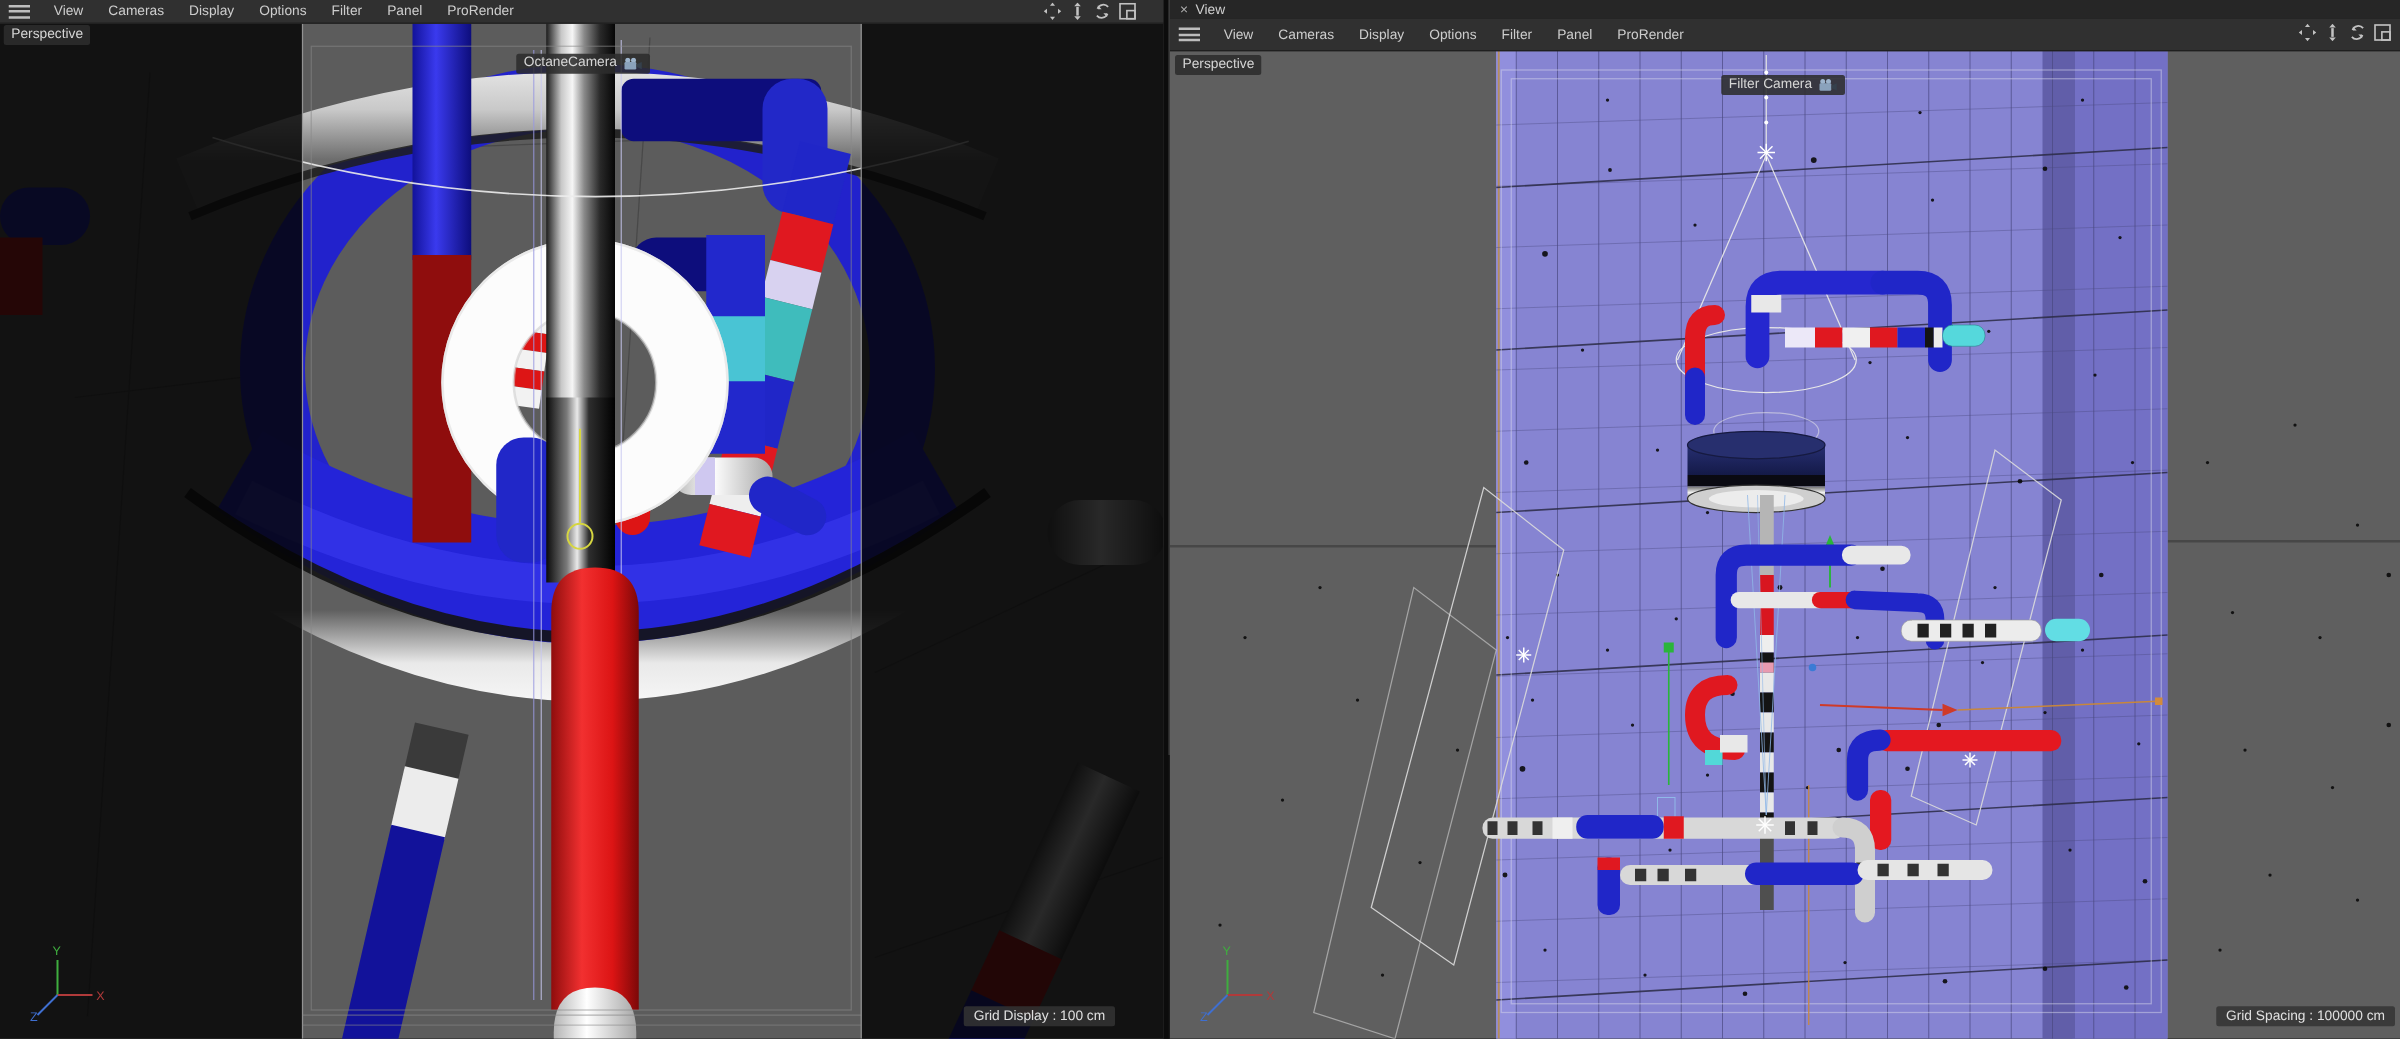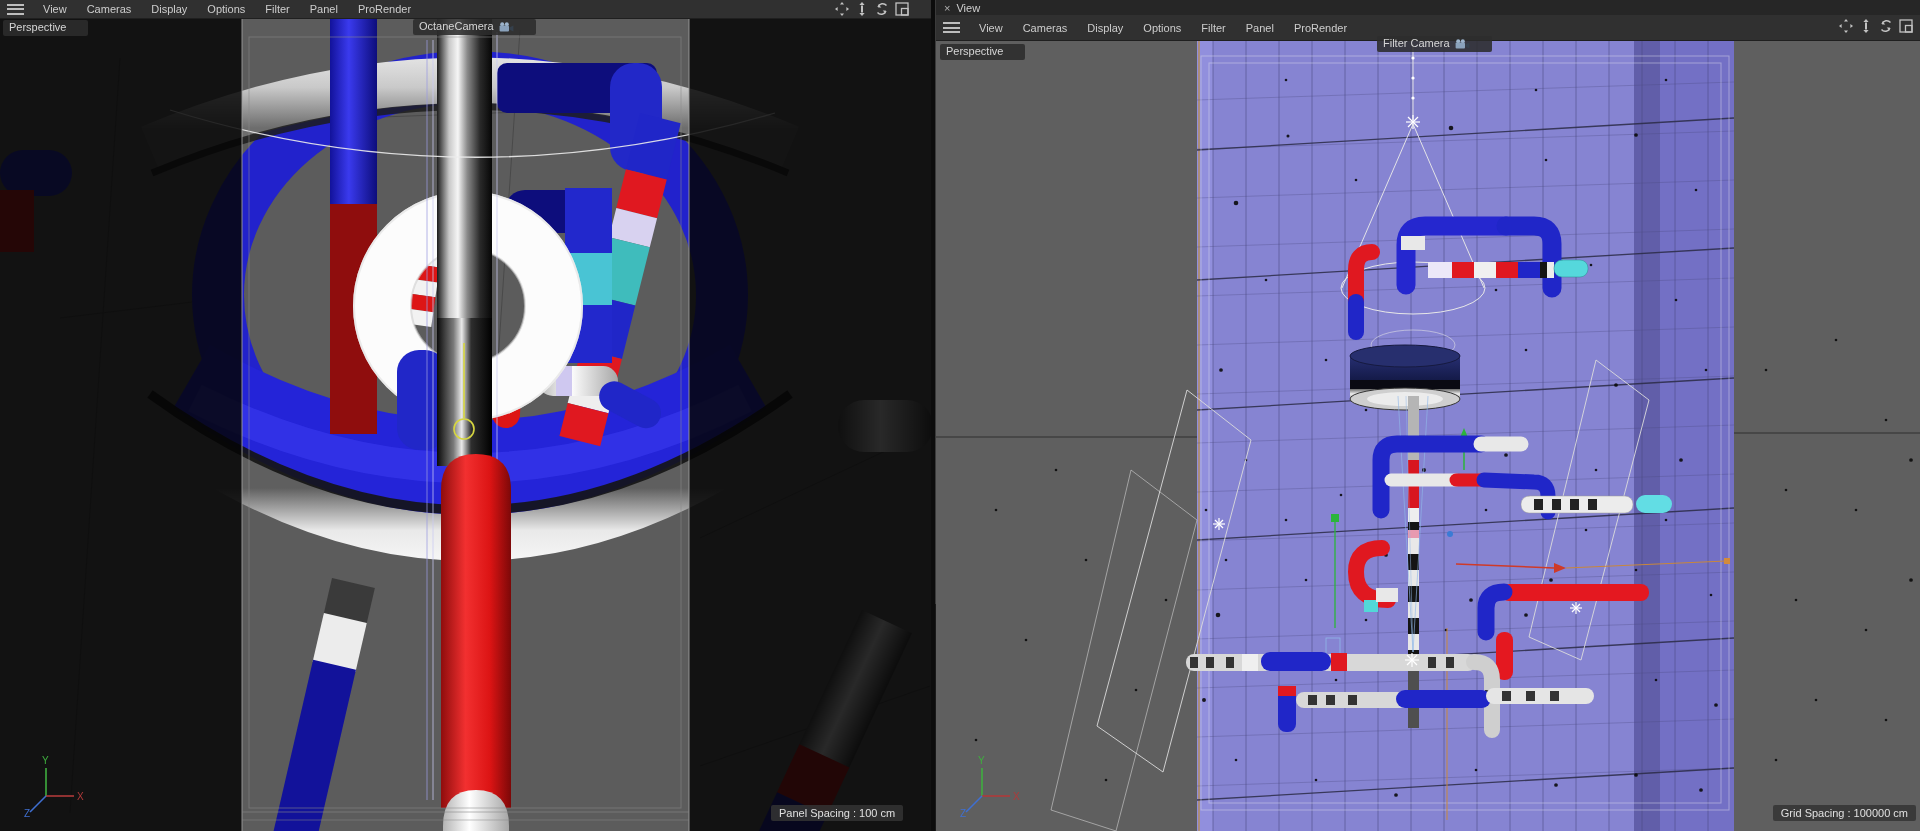--- a/index.html
+++ b/index.html
@@ -13,22 +13,22 @@
   #left-menubar{top:0;height:18px;}
   #right-tabbar{position:absolute;top:0;left:0;right:0;height:15px;background:#262626;display:flex;
     align-items:center;color:#c4c4c4;font-size:11px;border-bottom:1px solid #1a1a1a;}
   #right-menubar{top:15px;height:25px;}
   .hamburger{width:17px;height:11px;margin:0 9px 0 7px;display:flex;flex-direction:column;justify-content:space-between;cursor:pointer;}
   .hamburger span{display:block;height:2px;background:#bdbdbd;}
   .menu-item{padding:0 10px;cursor:default;white-space:nowrap;}
   .vp-icons{position:absolute;display:flex;gap:6px;align-items:center;}  
   .icon-btn{width:14px;height:14px;display:block;}
   .overlay-label{position:absolute;background:rgba(44,44,44,.88);color:#d6d6d6;font-size:11px;
-    padding:1px 22px 2px 6px;border-radius:2px;line-height:13px;white-space:nowrap;}
-  .cam-label{display:flex;align-items:center;gap:5px;}
+    padding:1px 6px 2px 6px;border-radius:2px;line-height:13px;white-space:nowrap;}
+  .cam-label{display:flex;align-items:center;gap:5px;margin-top:24px;}
   .grid-label{position:absolute;background:rgba(52,52,52,.85);color:#e0e0e0;font-size:11px;
     padding:2px 8px;border-radius:2px;white-space:nowrap;}
   svg{display:block;}
   .vp-svg{position:absolute;left:0;}
   .tab-close{margin:0 6px 0 8px;color:#b0b0b0;font-size:11px;cursor:pointer;}
   .tab-title{color:#cfcfcf;}
 </style>
 </head>
 <body>
 
@@ -269,21 +269,21 @@
   <div class="overlay-label" style="left:3px;top:20px;">Perspective</div>
   <div class="overlay-label cam-label" style="left:413px;top:19px;">
     <span>OctaneCamera</span>
     <svg width="15" height="10" viewBox="0 0 15 10">
       <circle cx="3.2" cy="2.2" r="2" fill="#9db4cc"></circle>
         <circle cx="7.8" cy="2.2" r="2" fill="#9db4cc"></circle>
       <rect x="0.6" y="3.6" width="9.4" height="6" rx="1" fill="#8aa2bc"></rect>
       <path d="M10.4 5.4 L14.4 3.6 V9.4 L10.4 7.6 Z" fill="#35404c"></path>
     </svg>
   </div>
-  <div class="grid-label" style="left:771px;top:805px;">Panel Spacing : 100 cm</div>
+  <div class="grid-label" style="left:771px;top:805px;">Grid Display : 100 cm</div>
 
   <svg style="position:absolute;left:14px;top:752px;" width="72" height="66" viewBox="0 0 72 66">
     <line x1="32" y1="44" x2="32" y2="16" stroke="#3fae3f" stroke-width="1.6"></line>
     <line x1="32" y1="44" x2="60" y2="44" stroke="#b03a3a" stroke-width="1.6"></line>
     <line x1="32" y1="44" x2="16" y2="60" stroke="#3f6fd0" stroke-width="1.6"></line>
     <text x="28" y="12" fill="#3fae3f" font-size="10">Y</text>
     <text x="63" y="48" fill="#b03a3a" font-size="10">X</text>
     <text x="10" y="65" fill="#3f6fd0" font-size="10">Z</text>
   </svg>
 </div>

